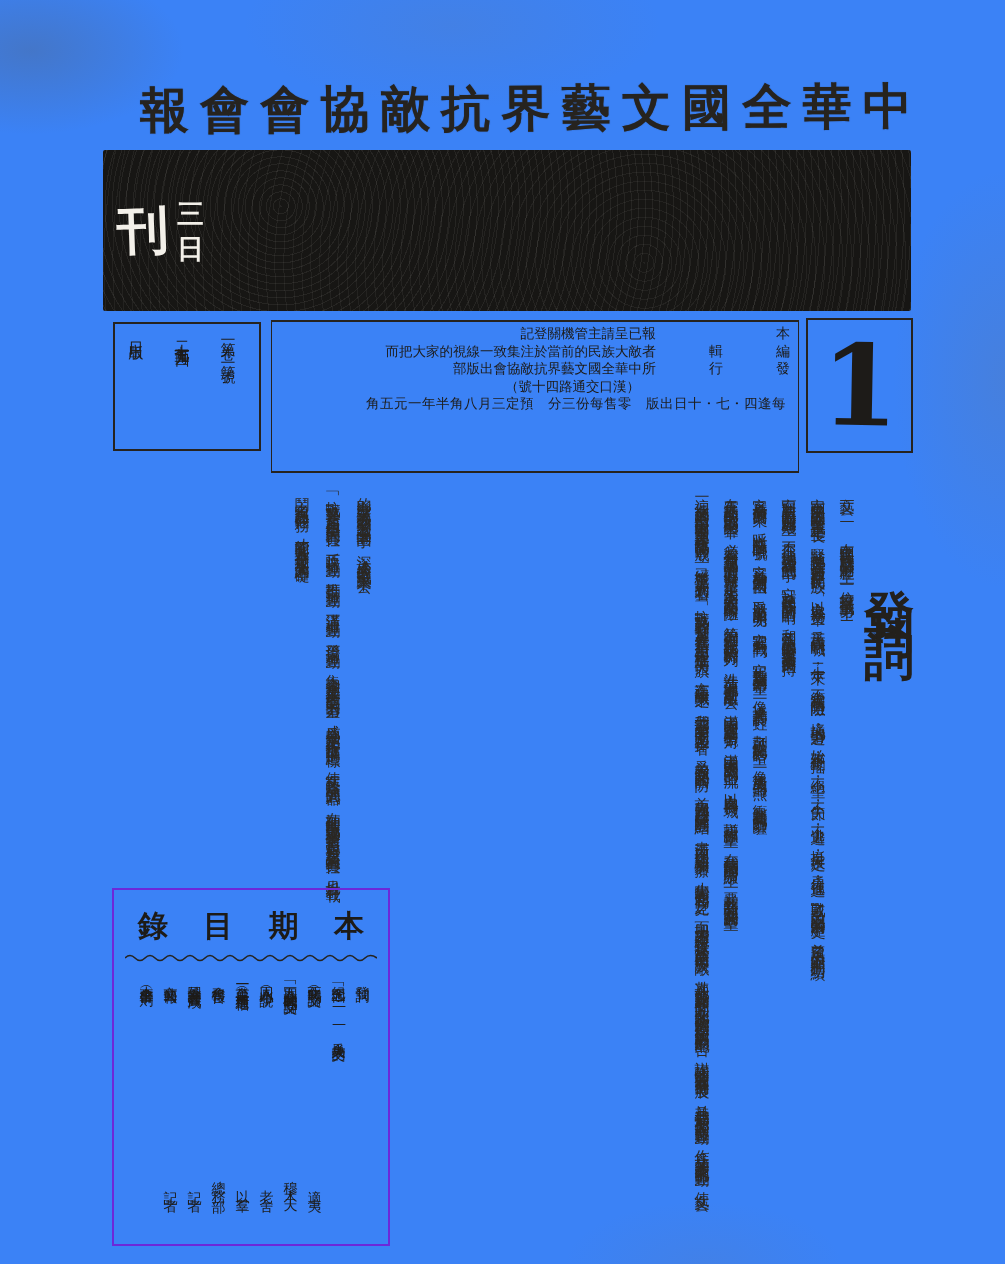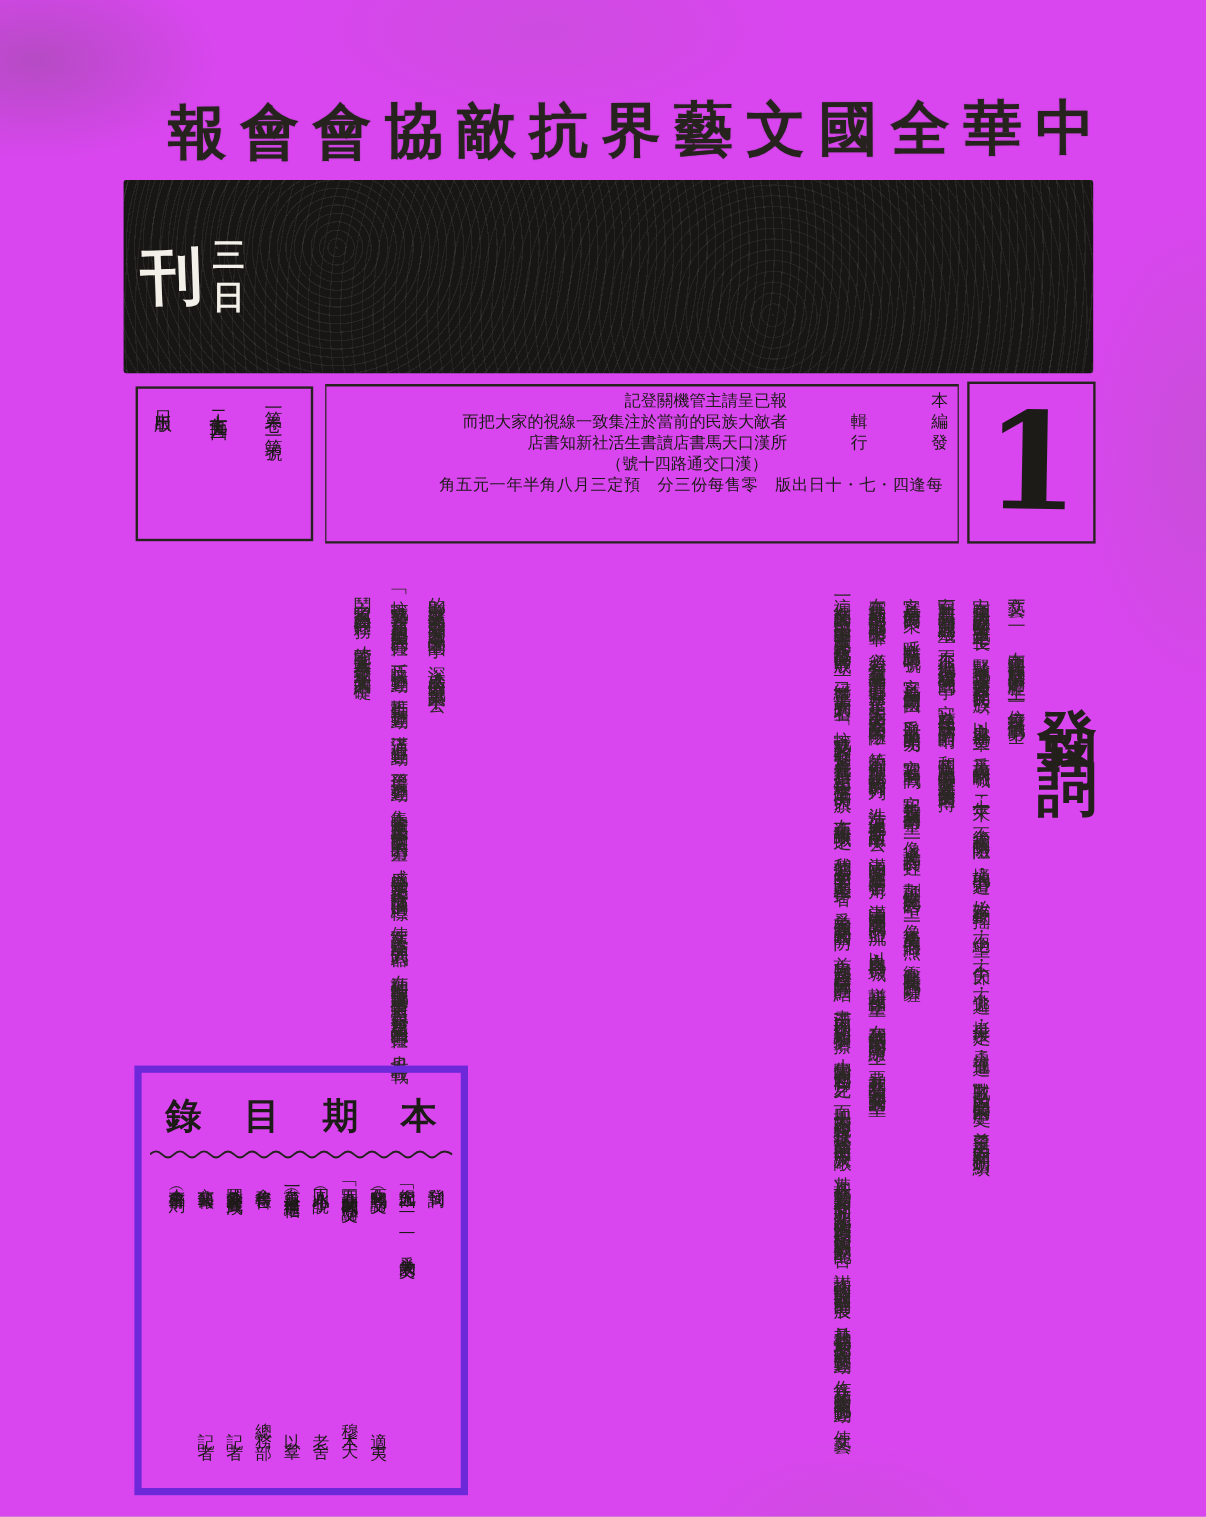--- a/index.html
+++ b/index.html
@@ -1,18 +1,18 @@
 <!DOCTYPE html>
 <html><head>
 <meta charset="utf-8">
 <style>
   html,body{margin:0;padding:0;background:#c9c5bd;}
   .page{
     position:relative; width:1005px; height:1264px; margin:0 auto;
-    background:#d946ef; overflow:hidden;
+    background:#3b82f6; overflow:hidden;
     font-family:"DejaVu Serif", serif; color:#1d1b18;
   }
   .page::before{ 
     content:""; position:absolute; inset:0; pointer-events:none;
     background:
       radial-gradient(220px 120px at 3% 4%, rgba(90,88,84,.28), transparent 70%),
       radial-gradient(160px 300px at 100% 30%, rgba(120,116,110,.18), transparent 70%),
       radial-gradient(300px 120px at 45% 2%, rgba(120,116,110,.12), transparent 70%),
       radial-gradient(200px 90px at 70% 100%, rgba(120,116,110,.10), transparent 70%);
   }
@@ -45,21 +45,21 @@
   .banner-side .sd span{font-size:27px; font-weight:bold; line-height:1;}
   
   .volbox{
     position:absolute; left:113px; top:322px; width:148px; height:129px;
     border:2px solid #26231f; box-sizing:border-box;
     writing-mode:vertical-rl; text-orientation:upright;
     padding:6px 8px; font-size:15px; letter-spacing:2px; line-height:46px;
   }
   .volbox div{margin:0;}
   .infobox{
-    position:absolute; left:271px; top:320px; width:528px; height:133px;
+    position:absolute; left:271px; top:320px; width:528px; height:153px;
     border:solid #26231f; border-width:2px 1px; box-sizing:border-box;
     padding:3px 8px 2px 6px;
   }
   .mrow{display:flex; justify-content:flex-end; align-items:baseline; height:17.6px; font-size:13.5px; white-space:nowrap;}
   .mrow .mcontent{text-align:right;}
   .mrow .mlabel{display:inline-block; width:148px; text-align:justify; text-align-last:justify; flex:0 0 148px; font-size:14px;}
   .mrow.addr{padding-right:150px;align-items:center;}
   .mrow.sched{padding-right:4px; letter-spacing:.5px;}
   .numbox{
     position:absolute; left:806px; top:318px; width:107px; height:135px;
@@ -77,21 +77,21 @@
     font-size:15px; letter-spacing:2.2px; line-height:29px; color:#2b2824;
   }
   .body-b{
     position:absolute; left:97px; top:486px; width:282px; height:394px;
     font-size:15px; letter-spacing:2.2px; line-height:31px; color:#2b2824;
   }
   .body-a p,.body-b p{margin:0; padding:0;}
   
   .toc{
     position:absolute; left:112px; top:888px; width:278px; height:358px;
-    border:6px solid #6d28d9; box-sizing:border-box;
+    border:2px solid #6d28d9; box-sizing:border-box;
   }
   .toc-head{margin:16px auto 6px auto; width:226px;}
   .toc-head span{display:inline-block; width:100%; font-size:30px; font-weight:bold; text-align:justify; text-align-last:justify;}
   .toc-wave{display:block; margin:0 auto; width:252px; height:10px;}
   .toc-list{
     writing-mode:vertical-rl; text-orientation:upright;
     height:222px; margin:12px auto 0 auto; width:248px;
     font-size:14px; letter-spacing:1.2px; line-height:24px;
   }
   .toc-entry{position:relative; margin:0; min-inline-size:24px;}
@@ -126,21 +126,21 @@
   <div class="infobox">
     <div class="mrow">
       <span class="mcontent">記登關機管主請呈已</span>
       <span class="mlabel">報本</span>
     </div>
     <div class="mrow">
       <span class="mcontent">而把大家的視線一致集注於當前的民族大敵</span>
       <span class="mlabel">者輯編</span>
     </div>
     <div class="mrow">
-      <span class="mcontent">店書知新社活生書讀店書馬天口漢</span>
+      <span class="mcontent">部版出會協敵抗界藝文國全華中</span>
       <span class="mlabel">所行發</span>
     </div>
     <div class="mrow addr">
       <span class="mcontent">（號十四路通交口漢）</span>
     </div>
     <div class="mrow sched">
       <span class="mcontent">角五元一年半角八月三定預　分三份每售零　版出日十・七・四逢每</span>
     </div>
   </div>
 

